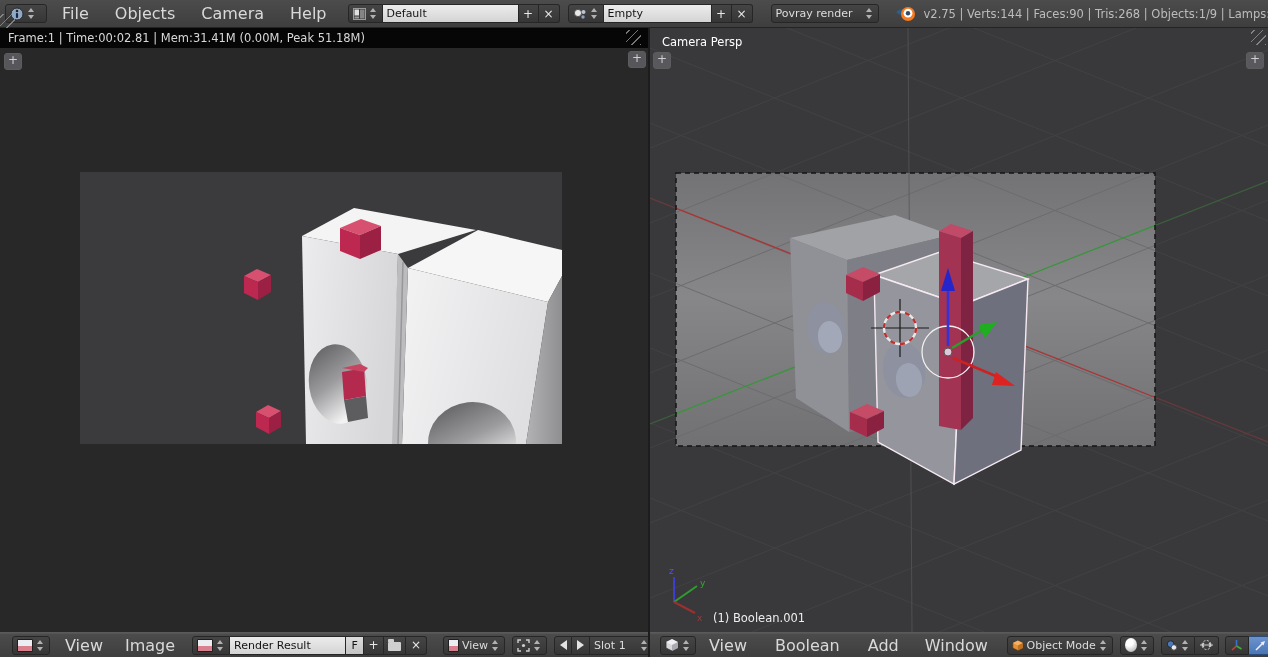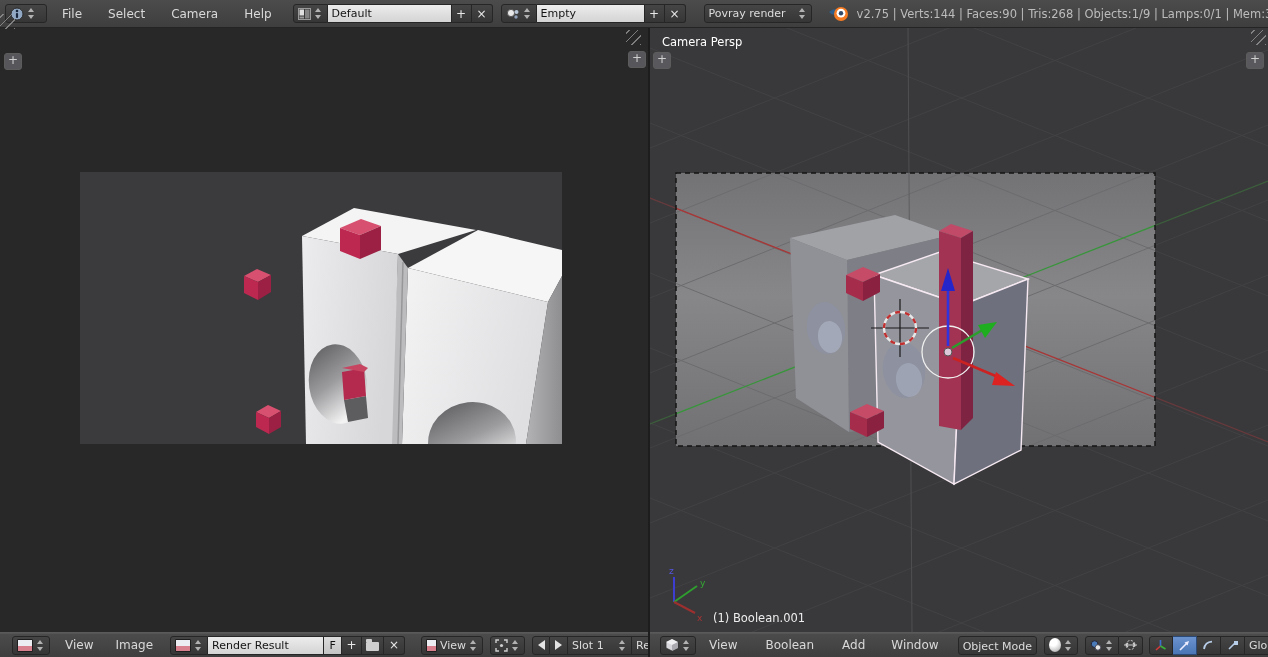--- a/index.html
+++ b/index.html
@@ -2,21 +2,21 @@
 <html><head>
 <meta charset="utf-8">
 <style>
   html,body{margin:0;padding:0;background:#1a1a1a;}
   .app{position:relative;width:1268px;height:657px;overflow:hidden;background:#282828;
        font-family:"DejaVu Sans","Liberation Sans",sans-serif;-webkit-font-smoothing:antialiased;}
   
   .bar{position:absolute;display:flex;align-items:center;background:linear-gradient(#4c4c4c,#3e3e3e);
        border-bottom:1px solid #242424;box-sizing:border-box;}
   .bar.bottom{border-top:1px solid #5a5a5a;border-bottom:none;box-shadow:inset 0 1px 0 #555;align-items:center;}
-  .menu{color:#d9d9d9;font-size:12px;padding:0 9px;cursor:default;white-space:nowrap;}
+  .menu{color:#d9d9d9;font-size:16px;padding:0 9px;cursor:default;white-space:nowrap;}
   .btn{height:19px;background:linear-gradient(#454545,#363636);border:1px solid #262626;
        border-radius:3px;display:flex;align-items:center;padding:0 4px;color:#dcdcdc;
        font-size:11px;gap:3px;box-sizing:border-box;white-space:nowrap;}
   .btn.white{background:linear-gradient(#ececec,#d4d4d4);color:#141414;}
   .btn.darkglyph{color:#e8e8e8;font-size:12px;justify-content:center;}
   .group{display:flex;}
   .group .btn{border-radius:0;border-left-width:0;}
   .group .btn:first-child{border-radius:3px 0 0 3px;border-left-width:1px;}
   .group .btn:last-child{border-radius:0 3px 3px 0;}
   .updn{width:9px;height:15px;position:relative;flex:0 0 9px;}
@@ -58,35 +58,35 @@
     <div class="hatch" style="left:0;top:14px;"></div>
     <div class="btn" style="width:42px;">
       <svg width="14" height="14" viewBox="0 0 14 14">
         <circle cx="7" cy="7" r="6" fill="#91a8c4" stroke="#2a2a2a"></circle>
         <circle cx="7" cy="4" r="1.3" fill="#17263d"></circle>
         <rect x="5.9" y="6" width="2.2" height="5" rx="1" fill="#17263d"></rect>
       </svg>
       <span class="updn"></span>
     </div>
     <span class="menu" style="margin-left:6px;">File</span>
-    <span class="menu" style="margin-left:8px;">Select</span>
+    <span class="menu" style="margin-left:8px;">Objects</span>
     <span class="menu" style="margin-left:8px;">Camera</span>
     <span class="menu" style="margin-left:8px;">Help</span>
 
     <div class="group" style="margin-left:12px;">
       <div class="btn">
         <svg width="13" height="12" viewBox="0 0 13 12">
           <rect x="0.5" y="0.5" width="12" height="11" fill="#3a3a3a" stroke="#9a9a9a"></rect>
           <rect x="1.5" y="1.5" width="4.5" height="6" fill="#e0e0e0"></rect>
           <rect x="1.5" y="8.5" width="4.5" height="2" fill="#9a9a9a"></rect>
           <rect x="7" y="1.5" width="4.5" height="9" fill="#848484"></rect>
         </svg>
         <span class="updn"></span>
       </div>
-      <div class="btn white" style="width:124px;">
+      <div class="btn white" style="width:136px;">
         <span>Default</span>
       </div>
       <div class="btn darkglyph" style="width:20px;">+</div>
       <div class="btn darkglyph" style="width:21px;">×</div>
     </div>
 
     <div class="group" style="margin-left:8px;">
       <div class="btn">
         <svg width="14" height="12" viewBox="0 0 14 12">
           <circle cx="5" cy="5" r="3.6" fill="#e8e8e8" stroke="#555"></circle>
@@ -110,20 +110,21 @@
     <svg width="21" height="17" viewBox="0 0 21 17" style="margin-left:16px;flex:0 0 21px;">
       <path d="M1,7 Q6,2 12,5 L9,9 Q4,11 1,7 Z" fill="#2f5d87"></path>
       <circle cx="13" cy="9" r="7" fill="#f57b23"></circle>
       <circle cx="13" cy="8.2" r="4.4" fill="#ffffff"></circle>
       <circle cx="13" cy="8.2" r="2.2" fill="#2f4a6b"></circle>
     </svg>
 
     <div class="stats" style="margin-left:8px;flex:1;">v2.75 | Verts:144 | Faces:90 | Tris:268 | Objects:1/9 | Lamps:0/1 | Mem:31.41M | Boolean.001</div>
   </div>
 
+  <div class="infobar">Frame:1 | Time:00:02.81 | Mem:31.41M (0.00M, Peak 51.18M)</div>
   <div class="hatch" style="left:626px;top:30px;"></div>
 
   <div class="imgmain">
 
     <svg style="position:absolute;left:80px;top:124px;" width="482" height="272" viewBox="0 0 482 272">
       <defs>
         <linearGradient id="gSlabL" x1="0" y1="0" x2="1" y2="0.25">
           <stop offset="0" stop-color="#ececee"></stop>
             <stop offset="1" stop-color="#d7d7d9"></stop>
         </linearGradient>
@@ -371,21 +372,21 @@
         <polygon points="7,1 13,4 13,10 7,13 1,10 1,4" fill="#d8d8dc" stroke="#333" stroke-width="0.8"></polygon>
         <polygon points="7,1 13,4 7,7 1,4" fill="#efeff2"></polygon>
         <polygon points="7,7 13,4 13,10 7,13" fill="#a9a9af"></polygon>
       </svg>
       <span class="updn"></span>
     </div>
     <span class="menu" style="margin-left:4px;">View</span>
     <span class="menu" style="margin-left:10px;">Boolean</span>
     <span class="menu" style="margin-left:10px;">Add</span>
     <span class="menu" style="margin-left:8px;">Window</span>
-    <div class="btn" style="margin-left:10px;width:106px;flex-direction:column;">
+    <div class="btn" style="margin-left:10px;width:106px;">
       <svg width="13" height="13" viewBox="0 0 14 14">
         <polygon points="7,1 13,4 13,10 7,13 1,10 1,4" fill="#e8913a" stroke="#5a3a10" stroke-width="0.8"></polygon>
         <polygon points="7,1 13,4 7,7 1,4" fill="#f2b266"></polygon>
         <polygon points="7,7 13,4 13,10 7,13" fill="#c06f1f"></polygon>
       </svg>
       <span style="flex:1;">Object Mode</span>
       <span class="updn"></span>
     </div>
     <div class="btn" style="margin-left:7px;width:34px;">
       <span class="sphereicon"></span>

